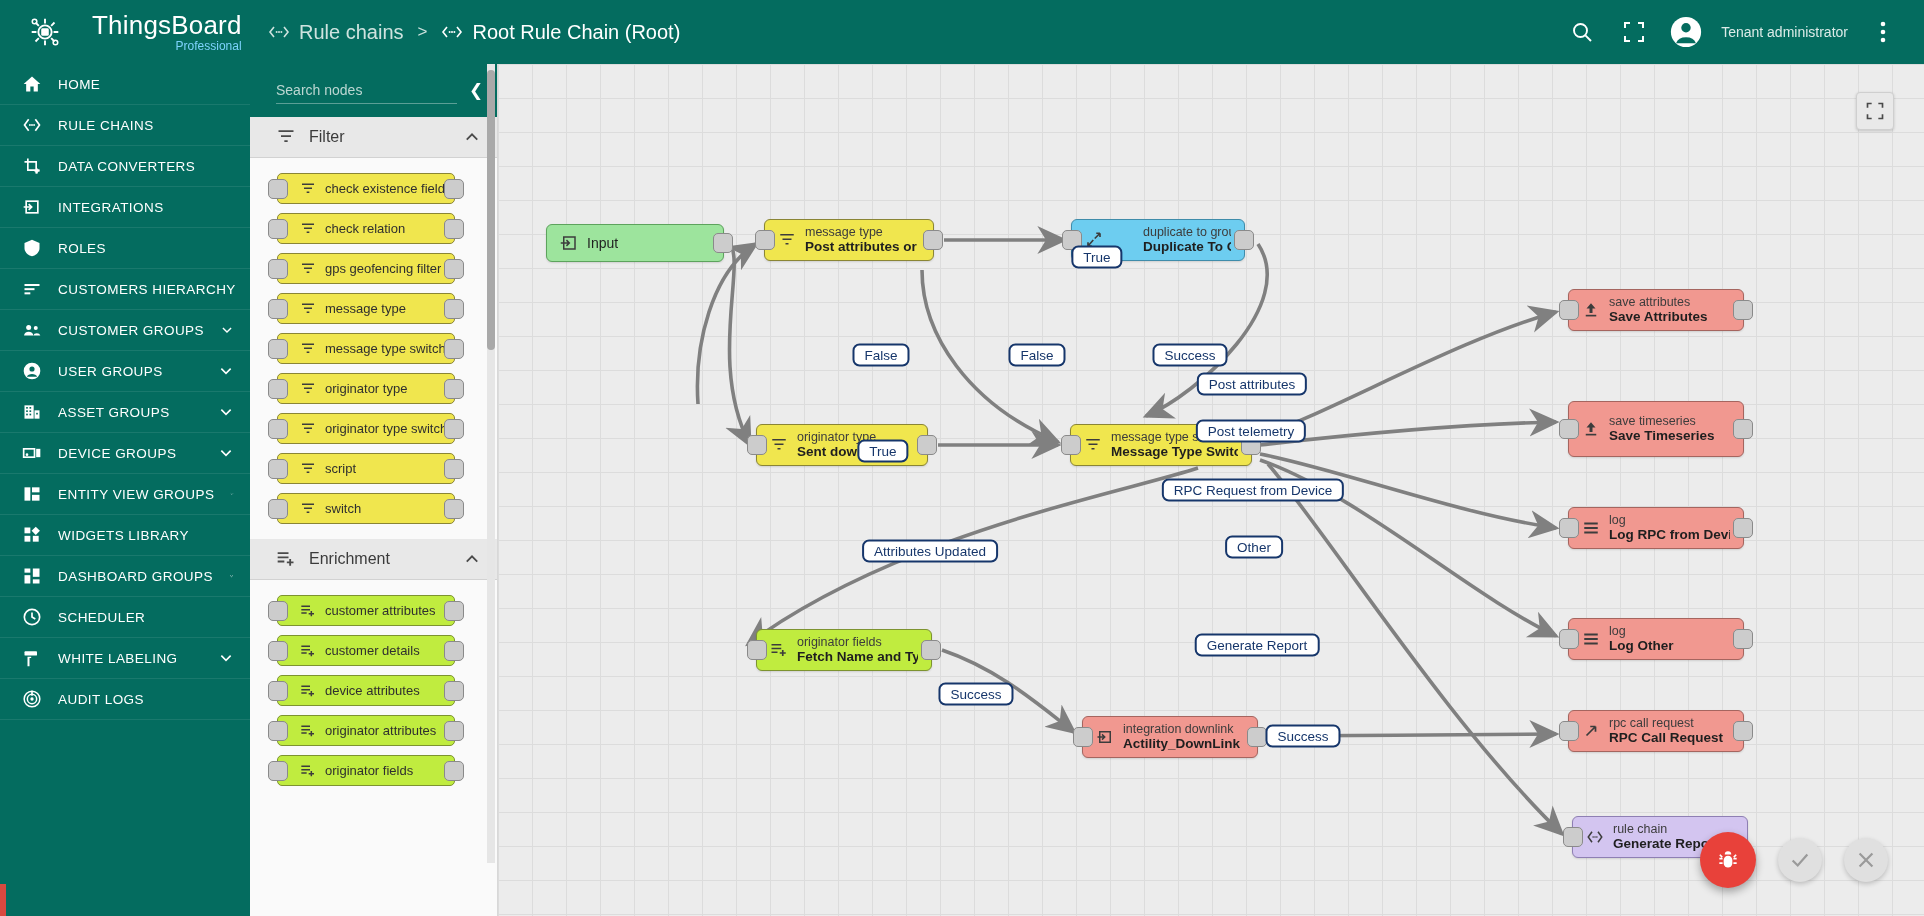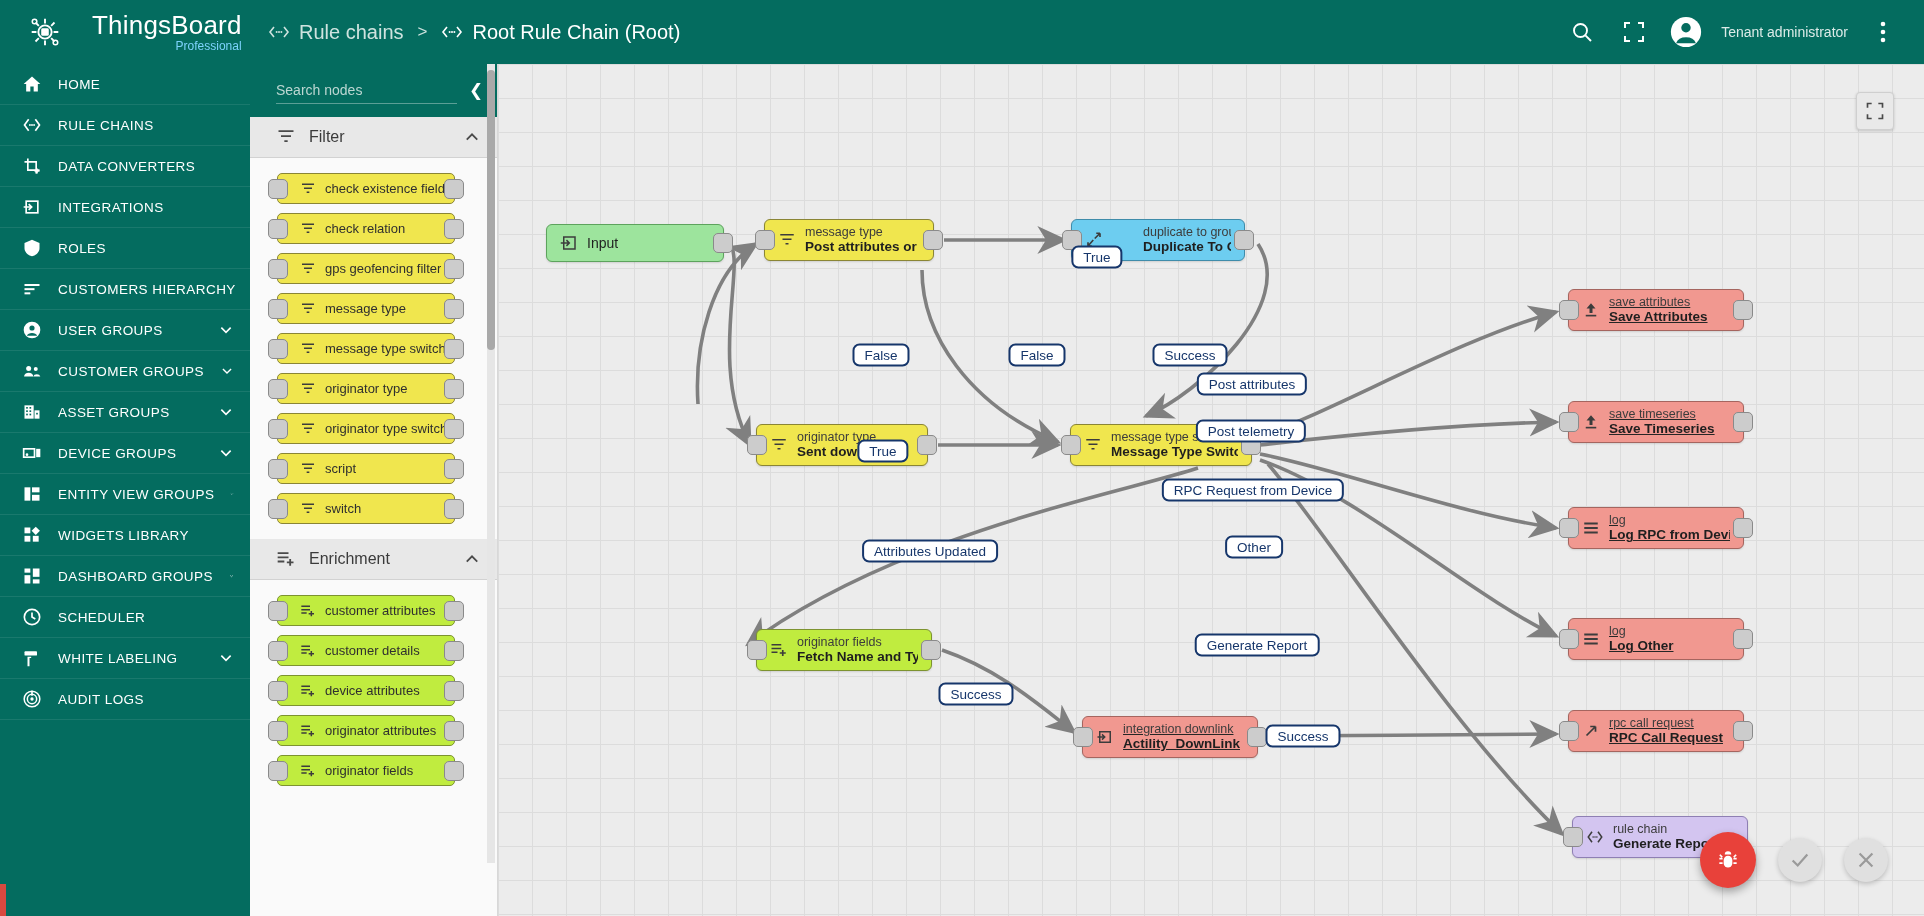--- a/index.html
+++ b/index.html
@@ -128,21 +128,21 @@
   }
   .node .n-ic { width: 18px; height: 18px; flex: none; }
   .n-txt { line-height: 1.15; overflow: hidden; }
   .n-type { font-size: 12.5px; color: #3c3c3c; white-space: nowrap; }
   .n-name { font-size: 13.5px; font-weight: bold; color: #1f1f1f; white-space: nowrap; }
   .n-single { font-size: 14px; color: #1f1f1f; }
 
   .node.input  { background: #9de49d; border-color: #5da35d; }
   .node.filter { background: #f0e64e; border-color: #8a8535; }
   .node.enrich { background: #c0ec3f; border-color: #7d9330; }
-  .node.action { background: #f19890; border-color: #a5655f; text-decoration: underline; }
+  .node.action { background: #f19890; border-color: #a5655f; }
   .node.blue   { background: #6dcdf0; border-color: #3f8caa; gap: 40px; }
   .node.purple { background: #d3c5f0; border-color: #8e7fb3; }
 
   .port {
     position: absolute; width: 20px; height: 20px; border-radius: 5px;
     background: #cccccc; border: 1px solid #8a8a8a; top: 50%;
     transform: translateY(-50%); cursor: pointer;
   }
   .port.in  { left: -10px; }
   .port.out { right: -10px; }
@@ -305,40 +305,40 @@
             <rect x="3" y="6" width="18" height="2.4" fill="#ffffff"></rect>
             <rect x="3" y="11" width="12" height="2.4" fill="#ffffff"></rect>
             <rect x="3" y="16" width="7" height="2.4" fill="#ffffff"></rect>
           </svg>
         </span>
         <span class="nav-label">CUSTOMERS HIERARCHY</span>
       </div>
       <div class="nav-item">
         <span class="nav-ic">
           <svg viewBox="0 0 24 24" width="100%" height="100%">
-            <circle cx="12" cy="12" r="10" fill="#ffffff"></circle>
-            <circle cx="12" cy="9.6" r="3.1" fill="#046c5f"></circle>
-            <path d="M5.8 19 a6.6 5.2 0 0 1 12.4 0 z" fill="#046c5f"></path>
-          </svg>
-        </span>
-        <span class="nav-label">USER GROUPS</span>
-        <span class="nav-chev"><svg viewBox="0 0 24 24" width="100%" height="100%">
-            <path d="M5 8.5 L12 15.5 L19 8.5" fill="none" stroke="#ffffff" stroke-width="2.4"></path>
-          </svg></span>
-      </div>
-      <div class="nav-item">
-        <span class="nav-ic">
-          <svg viewBox="0 0 24 24" width="100%" height="100%">
             <circle cx="8" cy="9" r="3" fill="#ffffff"></circle>
             <circle cx="16.5" cy="9.6" r="2.4" fill="#ffffff"></circle>
             <path d="M2.5 18.5a5.5 4.4 0 0 1 11 0z" fill="#ffffff"></path>
             <path d="M13.5 18.5a4.4 3.6 0 0 1 8.5 0z" fill="#ffffff"></path>
           </svg>
         </span>
         <span class="nav-label">CUSTOMER GROUPS</span>
+        <span class="nav-chev"><svg viewBox="0 0 24 24" width="100%" height="100%">
+            <path d="M5 8.5 L12 15.5 L19 8.5" fill="none" stroke="#ffffff" stroke-width="2.4"></path>
+          </svg></span>
+      </div>
+      <div class="nav-item">
+        <span class="nav-ic">
+          <svg viewBox="0 0 24 24" width="100%" height="100%">
+            <circle cx="12" cy="12" r="10" fill="#ffffff"></circle>
+            <circle cx="12" cy="9.6" r="3.1" fill="#046c5f"></circle>
+            <path d="M5.8 19 a6.6 5.2 0 0 1 12.4 0 z" fill="#046c5f"></path>
+          </svg>
+        </span>
+        <span class="nav-label">USER GROUPS</span>
         <span class="nav-chev"><svg viewBox="0 0 24 24" width="100%" height="100%">
             <path d="M5 8.5 L12 15.5 L19 8.5" fill="none" stroke="#ffffff" stroke-width="2.4"></path>
           </svg></span>
       </div>
       <div class="nav-item">
         <span class="nav-ic">
           <svg viewBox="0 0 24 24" width="100%" height="100%">
             <rect x="3" y="4" width="11" height="16" fill="#ffffff"></rect>
             <rect x="15" y="10" width="6" height="10" fill="#ffffff"></rect>
             <g fill="#046c5f">
@@ -703,21 +703,21 @@
           <span class="port out"></span>
           <span class="n-ic"><svg viewBox="0 0 24 24" width="100%" height="100%">
               <path d="M12 3 L18 10 h-4 v6 h-4 v-6 H6 z" fill="#3c3c3c"></path>
               <rect x="5" y="18.4" width="14" height="2.2" fill="#3c3c3c"></rect>
             </svg></span>
           <div class="n-txt">
              <div class="n-type">save attributes</div>
              <div class="n-name">Save Attributes</div>
            </div>
         </div>
-        <div class="node action" style="left: 1070px; top: 337px; width: 176px; height: 42px;">
+        <div class="node action" style="left: 1070px; top: 337px; width: 176px; height: 56px;">
           <span class="port in"></span>
           <span class="port out"></span>
           <span class="n-ic"><svg viewBox="0 0 24 24" width="100%" height="100%">
               <path d="M12 3 L18 10 h-4 v6 h-4 v-6 H6 z" fill="#3c3c3c"></path>
               <rect x="5" y="18.4" width="14" height="2.2" fill="#3c3c3c"></rect>
             </svg></span>
           <div class="n-txt">
              <div class="n-type">save timeseries</div>
              <div class="n-name">Save Timeseries</div>
            </div>

